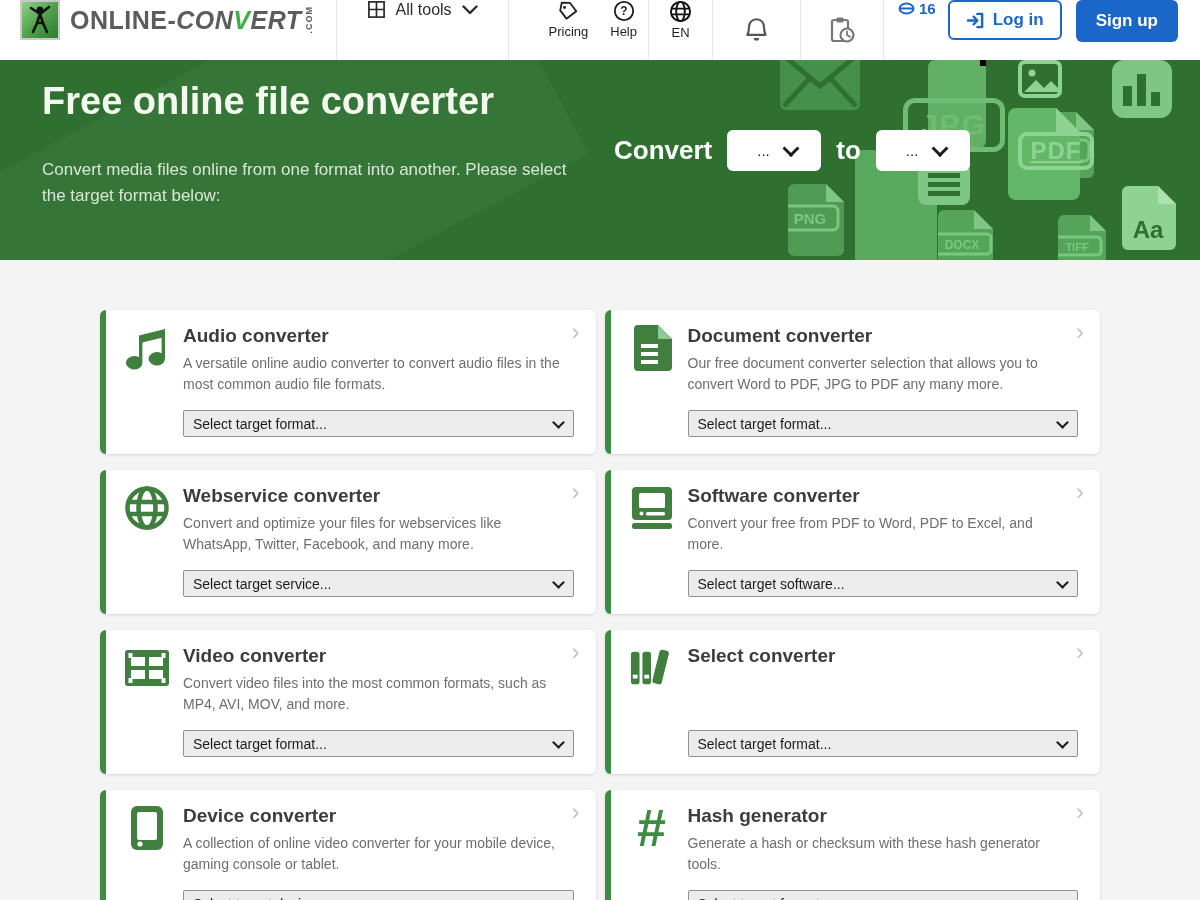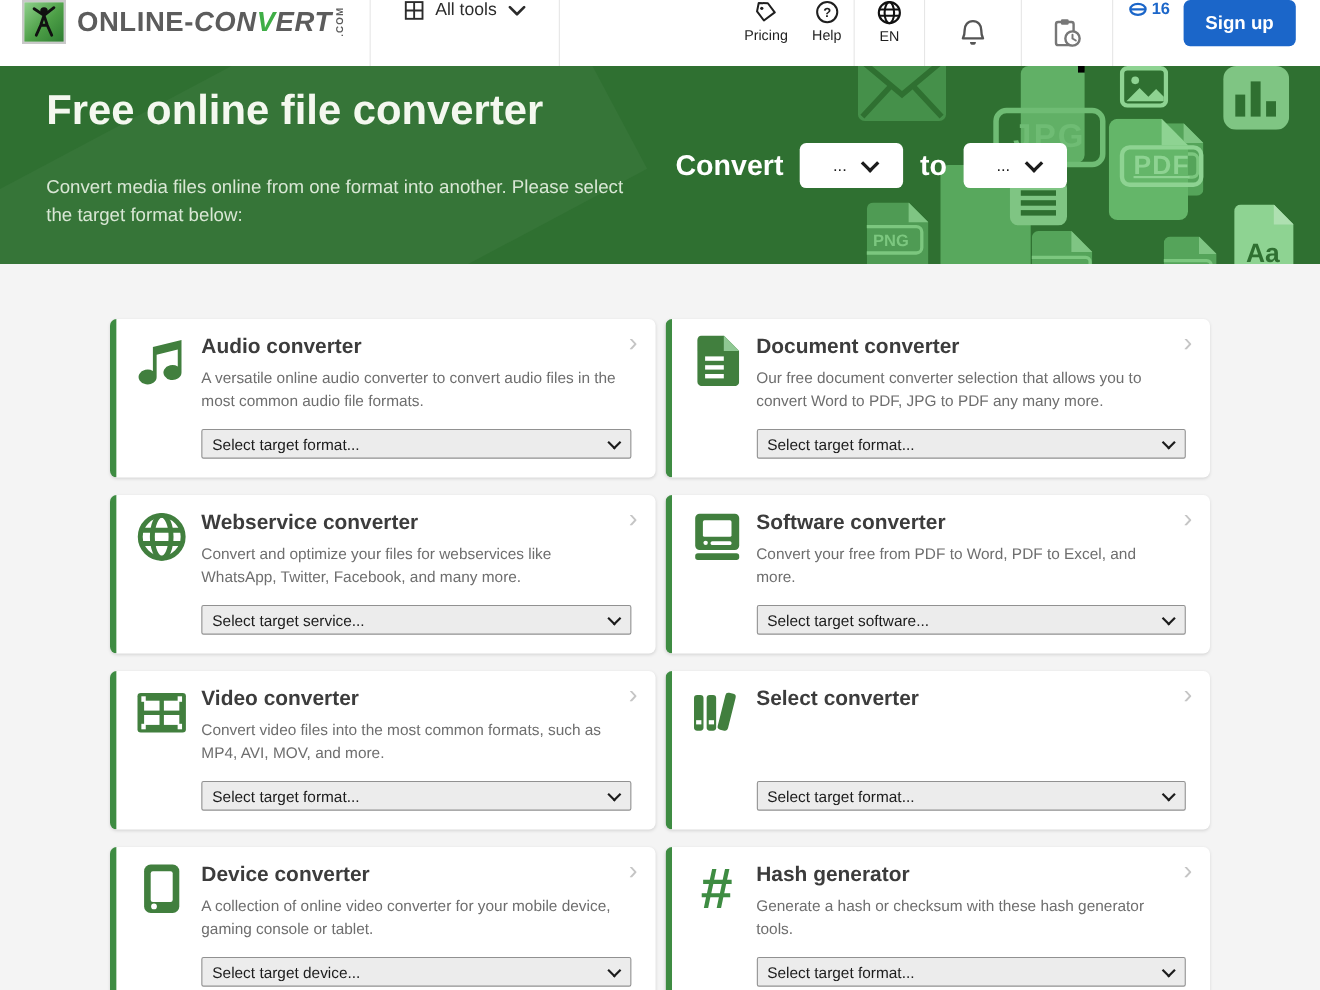--- a/index.html
+++ b/index.html
@@ -21,21 +21,21 @@
   .nav-spacer { flex:1; }
   .nav-stack { display:flex; flex-direction:column; align-items:center; justify-content:center; gap:2px; padding:0 11px; cursor:pointer; }
   .nav-stack .lbl { font-size:13px; color:#1f1f1f; }
   .nav-icon-btn { display:flex; align-items:center; justify-content:center; padding:0 30px; cursor:pointer; align-self:stretch; }
   .coins { display:flex; align-items:center; gap:4px; color:#1b66c9; padding:0 12px 0 14px; cursor:pointer; }
   .coins .num { font-size:15px; font-weight:700; }
   .btn-login { display:flex; align-items:center; gap:8px; border:2px solid #1b66c9; border-radius:6px; color:#1b66c9; font-size:17px; font-weight:700; padding:8px 16px; background:#fff; cursor:pointer; margin-right:14px; }
   .btn-signup { border:none; border-radius:6px; background:#1b66c9; color:#fff; font-size:17px; font-weight:700; padding:11px 20px; cursor:pointer; margin-right:22px; }
 
   
-  .hero { position:relative; height:180px; background:#2f7031; overflow:hidden; }
+  .hero { position:relative; height:200px; background:#2f7031; overflow:hidden; }
   .hero-stripe { position:absolute; width:900px; height:260px; background:rgba(255,255,255,0.035); transform:rotate(-28deg); left:-320px; top:60px; pointer-events:none; }
   .hero-title { position:absolute; left:42px; top:20px; font-size:38px; font-weight:700; color:#f4f8ef; }
   .hero-sub { position:absolute; left:42px; top:97px; width:548px; font-size:17px; line-height:26px; color:#d9e7d5; }
   .convert-row { position:absolute; left:614px; top:70px; display:flex; align-items:center; gap:15px; z-index:3; }
   .convert-row .word { font-size:26px; font-weight:700; color:#ffffff; }
   .hero-sel { position:relative; width:94px; height:41px; }
   .hero-sel select { appearance:none; -webkit-appearance:none; width:100%; height:100%; border:none; border-radius:6px; background:#fff; font-size:15px; color:#1c1c1c; padding-left:30px; font-family:inherit; cursor:pointer; }
   .hero-sel::after { content:""; position:absolute; right:24px; top:50%; width:9px; height:9px; border-right:3px solid #1c1c1c; border-bottom:3px solid #1c1c1c; transform:translateY(-70%) rotate(45deg); pointer-events:none; }
 
   
@@ -139,20 +139,27 @@
     <div class="vdiv"></div>
 
     <div class="coins">
       <svg width="17" height="13" viewBox="0 0 17 13">
         <ellipse cx="8.5" cy="6.5" rx="7" ry="5" fill="none" stroke="#1b66c9" stroke-width="2"></ellipse>
         <path d="M2 6.5 h13" stroke="#1b66c9" stroke-width="2"></path>
       </svg>
       <span class="num">16</span>
     </div>
 
+    <button class="btn-login">
+      <svg width="19" height="17" viewBox="0 0 20 18">
+        <path d="M12 2 h5 v14 h-5" fill="none" stroke="#1b66c9" stroke-width="2.6" stroke-linecap="round" stroke-linejoin="round"></path>
+        <path d="M2 9 h9 M8 5 l4 4 -4 4" fill="none" stroke="#1b66c9" stroke-width="2.6" stroke-linecap="round" stroke-linejoin="round"></path>
+      </svg>
+      <span>Log in</span>
+    </button>
     <button class="btn-signup"><span>Sign up</span></button>
   </div>
 
   <div class="hero">
     <div class="hero-stripe"></div>
 
     <svg class="deco" style="left:780px; top:-8px;" width="80" height="58" viewBox="0 0 80 58">
       <rect x="0" y="0" width="80" height="58" rx="6" fill="#45904a"></rect>
       <path d="M4 4 L40 34 L76 4 M4 54 L30 26 M76 54 L50 26" stroke="#2f7031" stroke-width="5" fill="none"></path>
     </svg>

